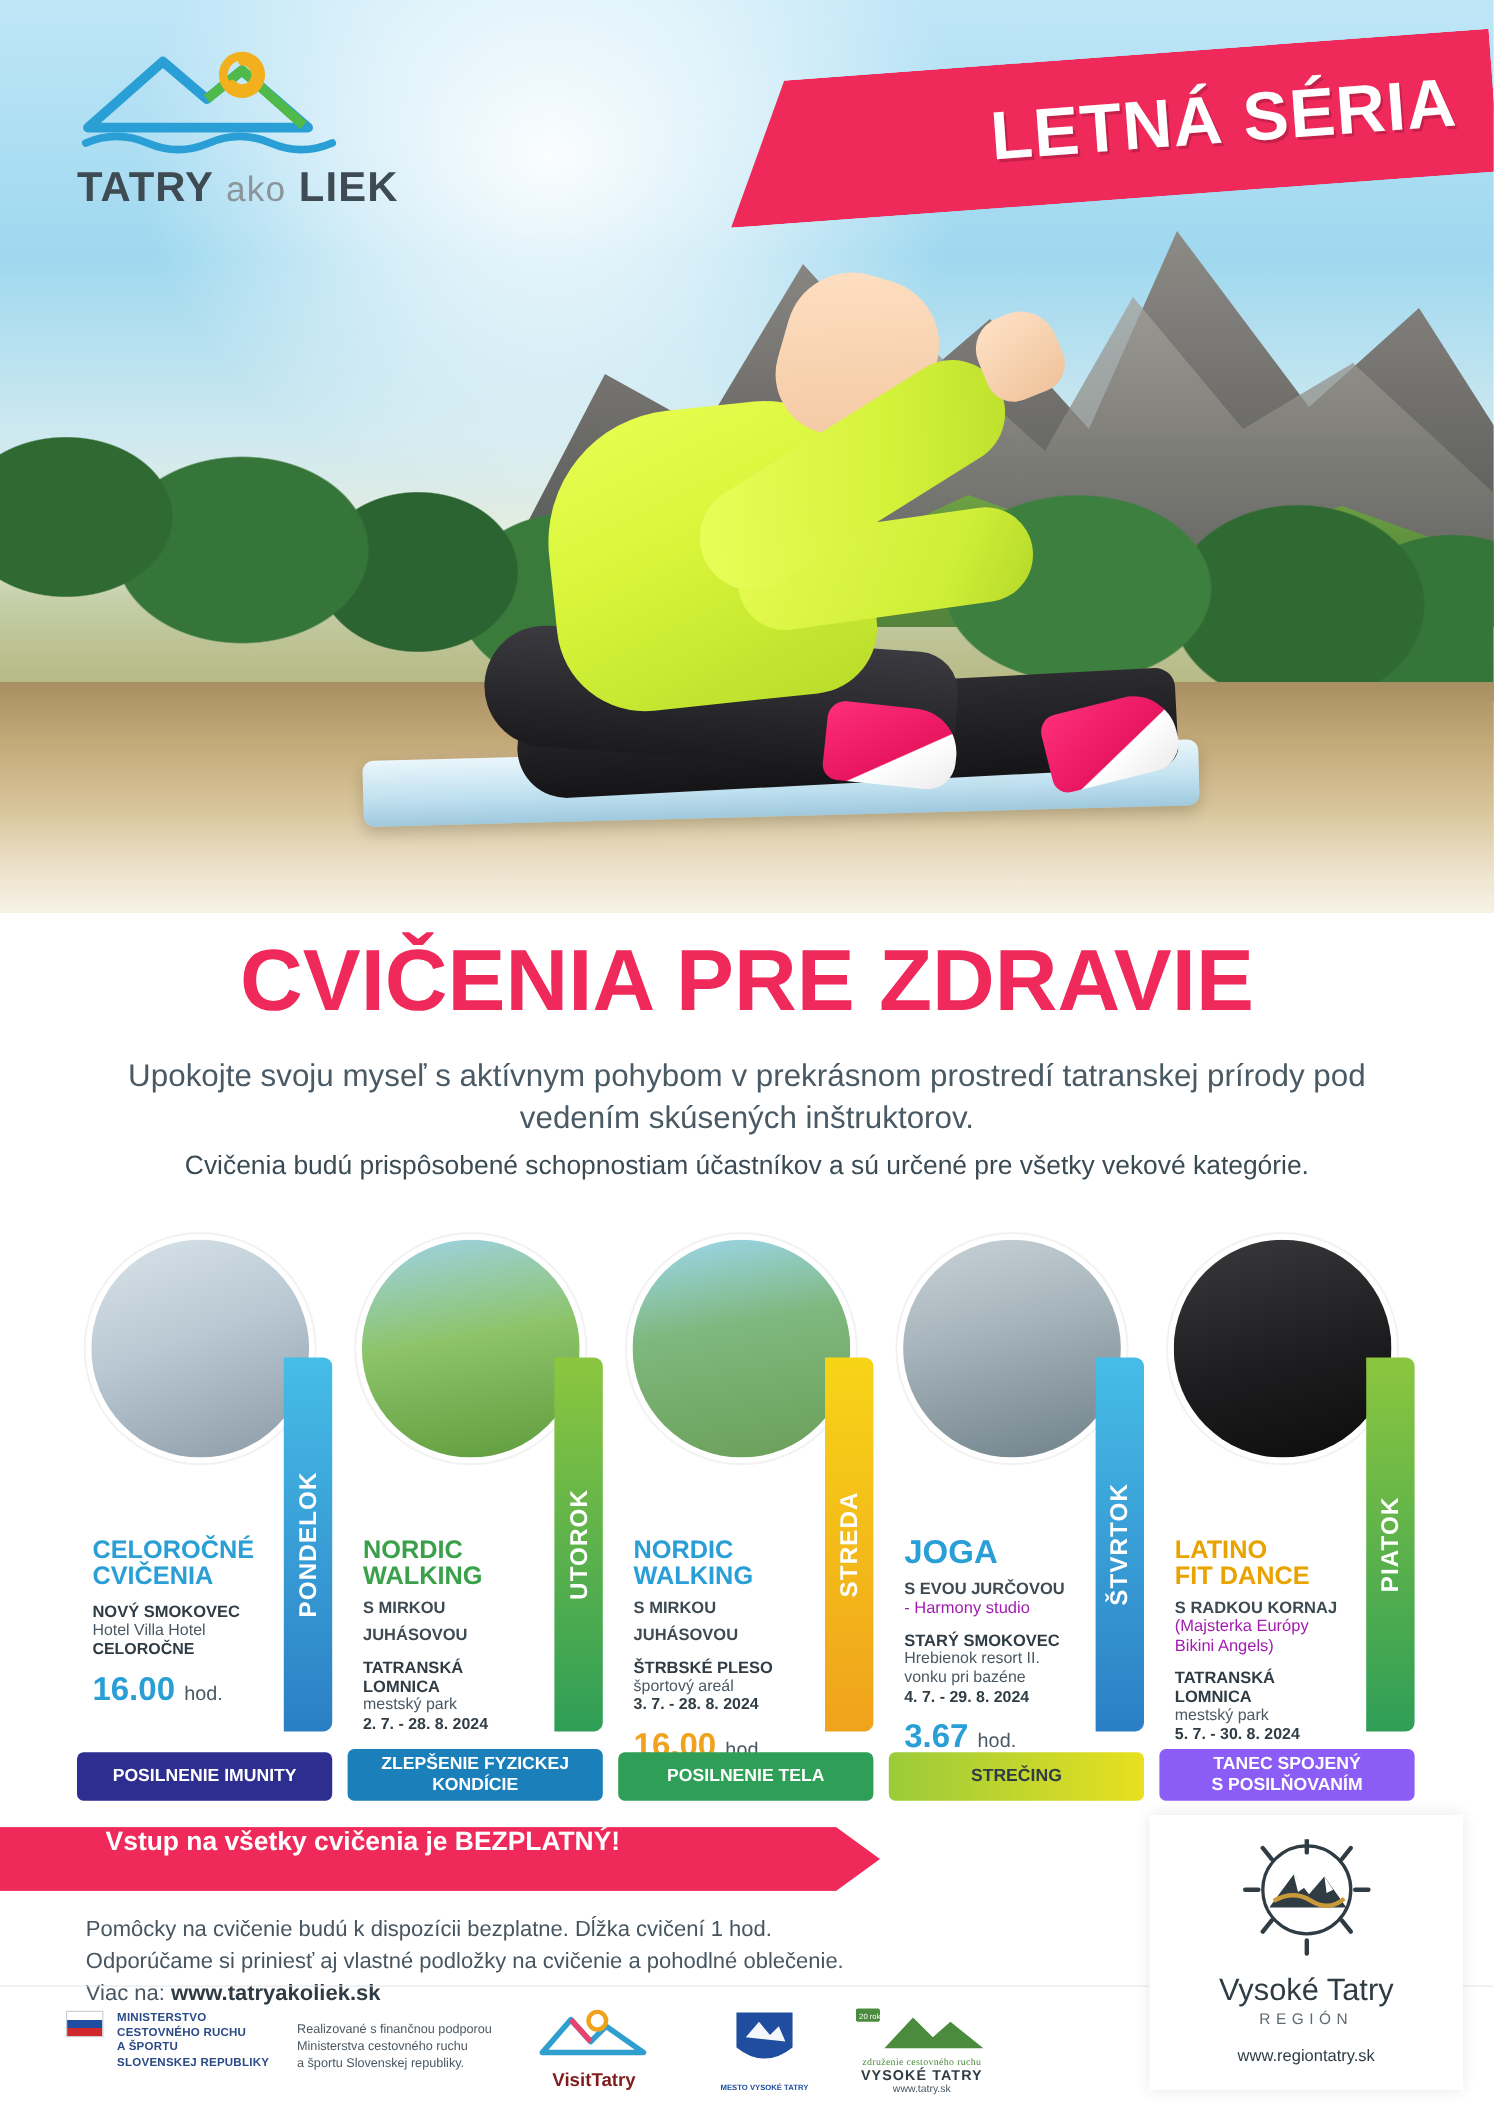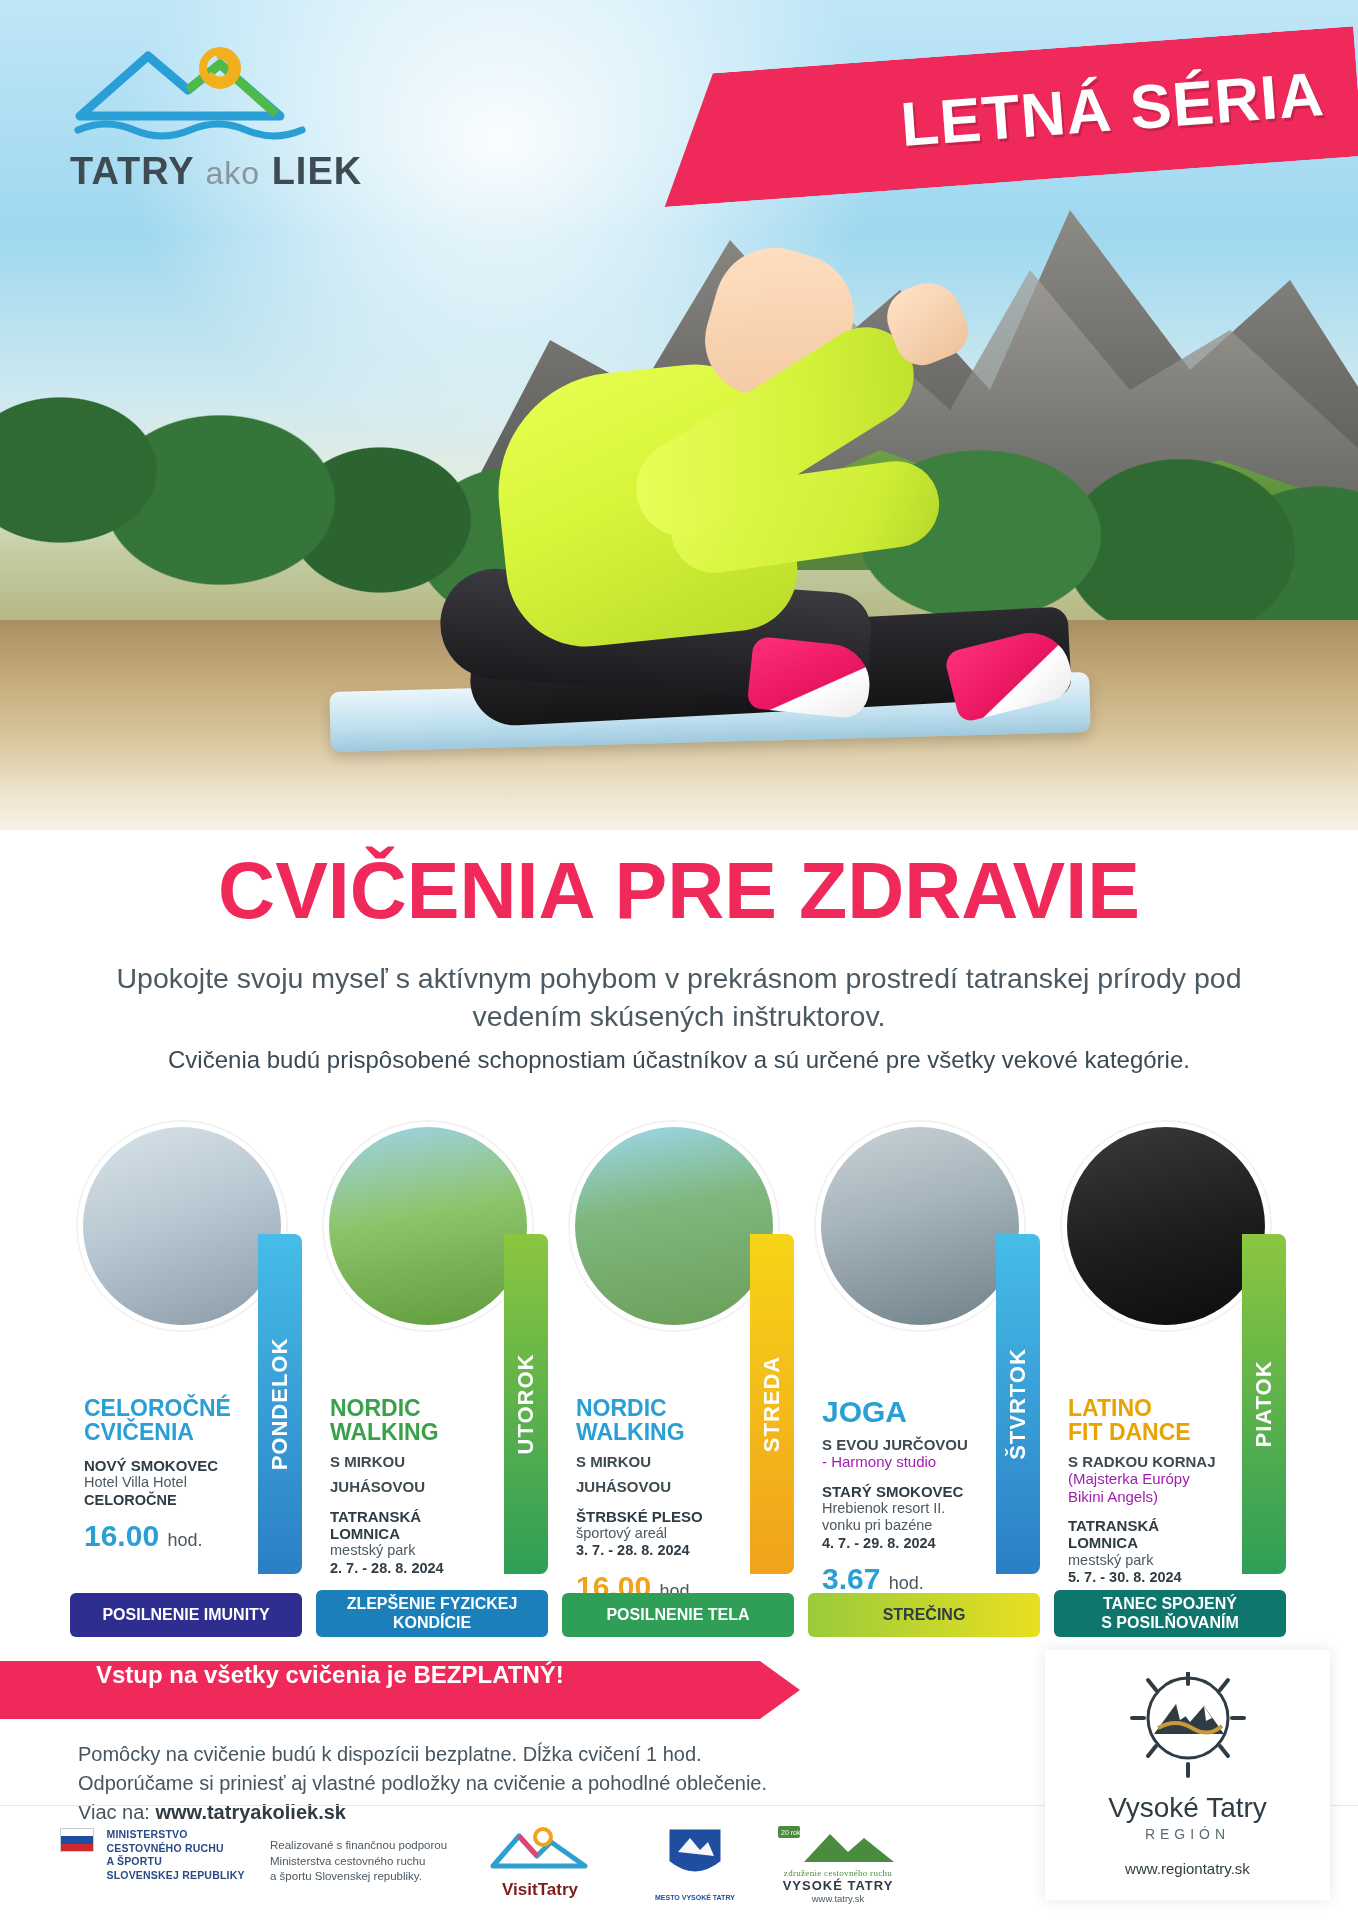--- a/index.html
+++ b/index.html
@@ -478,21 +478,21 @@
 Bikini Angels)</div>
         <div class="place" style="white-space:pre-line;">TATRANSKÁ
 LOMNICA</div>
         <div class="venue" style="white-space:pre-line;">mestský park</div>
         <div class="dates">5. 7. - 30. 8. 2024</div>
         <div class="time" style="color:#3aa14a;">
           <span>15.00</span>
           <span class="hod">hod.</span>
         </div>
       </div>
-      <div class="footer" style="background:#0f766e; white-space:pre-line;">TANEC SPOJENÝ
+      <div class="footer" style="background:#8b5cf6; white-space:pre-line;">TANEC SPOJENÝ
 S POSILŇOVANÍM</div>
     </div>
   </div>
 
   <div class="ribbon">
     <span>Vstup na všetky cvičenia je BEZPLATNÝ!</span>
   </div>
 
   <div class="notes">
     <div>Pomôcky na cvičenie budú k dispozícii bezplatne. Dĺžka cvičení 1 hod.</div>

